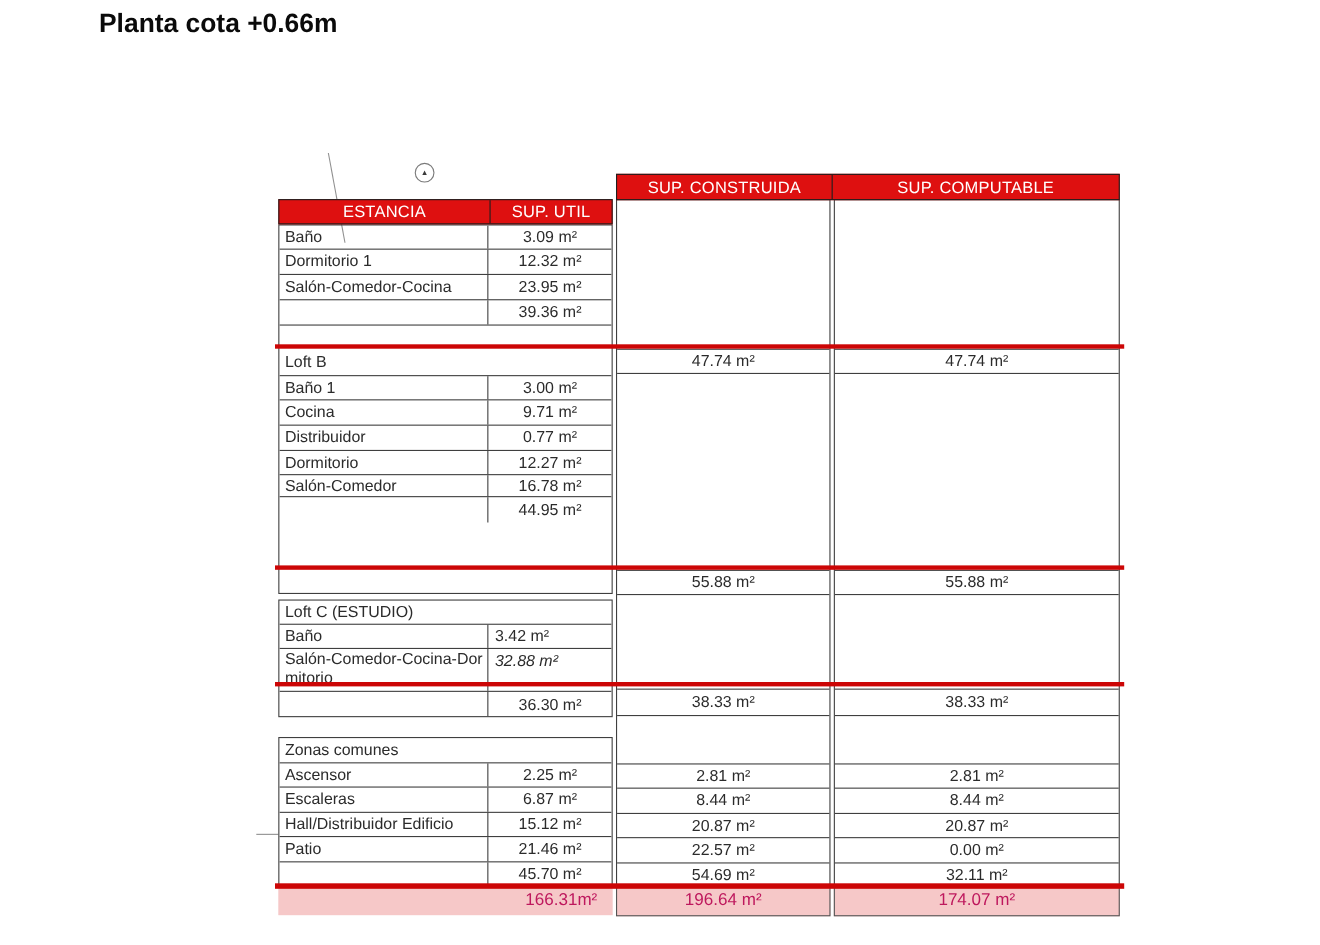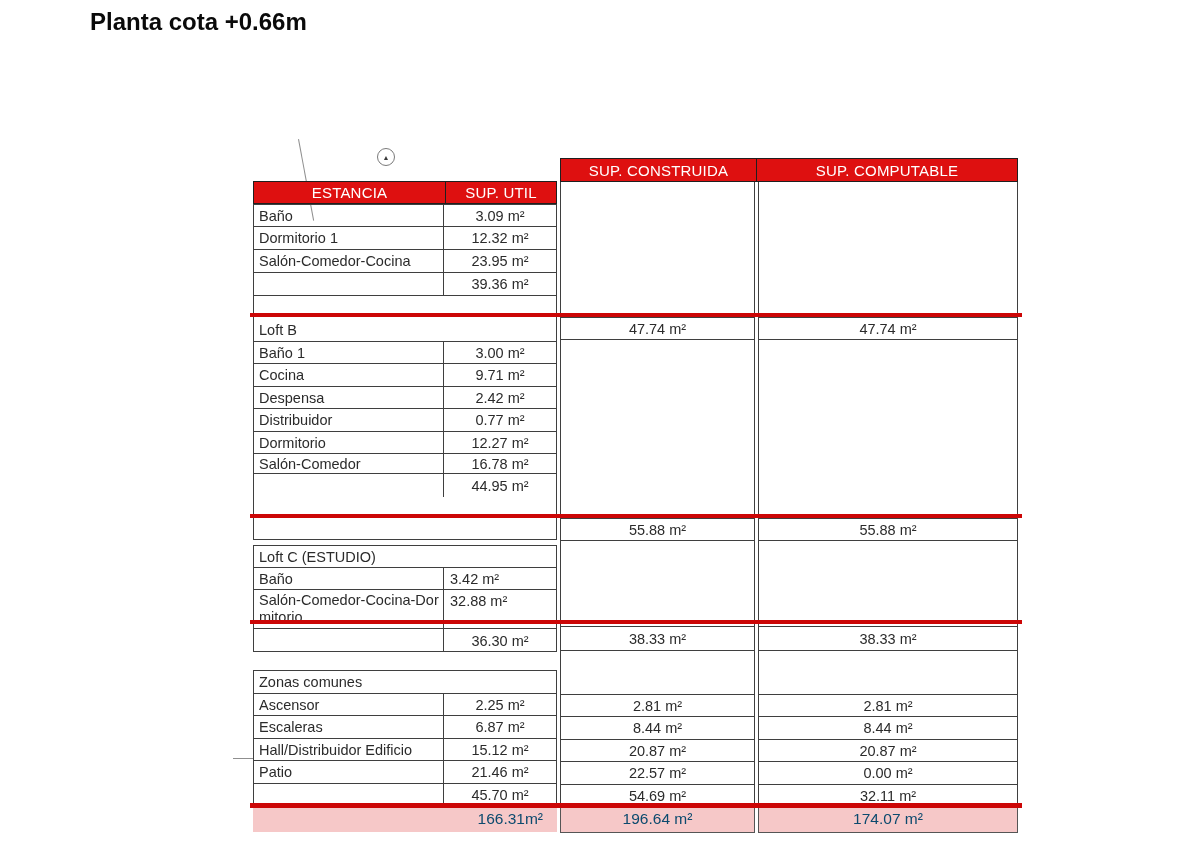--- a/index.html
+++ b/index.html
@@ -24,38 +24,38 @@
 
   
   .tpart{position:absolute;border:1.6px solid #3f3f3f;box-sizing:border-box;overflow:hidden;
          background:transparent;z-index:2;font-size:14.5px;}
   .r{display:flex;border-bottom:1.6px solid #3f3f3f;box-sizing:border-box;}
   .r.last{border-bottom:none;justify-content:space-between;}
   .cn{flex:1;display:flex;align-items:center;padding-left:5px;box-sizing:border-box;}
   .cv{width:113px;border-left:1.6px solid #3f3f3f;display:flex;align-items:center;
       justify-content:center;box-sizing:border-box;}
   .cv.vleft{justify-content:flex-start;padding-left:6px;}
-  .cv.vtop{align-items:flex-start;padding-top:3px;}
+  .cv.vtop{align-items:flex-start;padding-top:3px;font-style:italic;}
   .cn.wrap{word-break:break-all;line-height:17px;align-items:flex-start;padding-top:2px;padding-right:2px;}
   .srow{display:flex;align-items:flex-end;padding:0 0 3px 5px;border-bottom:1.6px solid #3f3f3f;
         box-sizing:border-box;}
   .srow.short{align-items:center;padding-bottom:0;}
 
   
   .vbox{position:absolute;border:1.6px solid #3f3f3f;box-sizing:border-box;z-index:2;font-size:14.5px;}
   .vcell{position:absolute;left:0;right:0;display:flex;align-items:center;justify-content:center;
          border-top:1.6px solid #3f3f3f;box-sizing:border-box;}
   .vcell.bb{border-bottom:1.6px solid #3f3f3f;}
 
   
   .redline{position:absolute;left:250px;width:772px;height:4px;background:var(--line_red);z-index:6;}
 
   
   .pcell{position:absolute;background:var(--pink);box-sizing:border-box;display:flex;align-items:center;
-         z-index:4;font-size:15.5px;color:#0c4a6e;}
+         z-index:4;font-size:15.5px;color:#be185d;}
   .pcell.bordered{border:1.7px solid #555;justify-content:center;}
   .pcell.rt{justify-content:flex-end;padding-right:14px;}
 </style>
 </head>
 <body>
 
 <div class="canvas">
 
   <div class="title">Planta cota +0.66m</div>
 
@@ -94,24 +94,20 @@
     <div class="srow" style="height:46px">
       <span>Loft B</span>
     </div>
     <div class="r" style="height:22px">
       <div class="cn">Baño 1</div>
       <div class="cv">3.00 m²</div>
     </div>
     <div class="r" style="height:23px">
       <div class="cn">Cocina</div>
       <div class="cv">9.71 m²</div>
-    </div>
-    <div class="r" style="height:22px">
-      <div class="cn">Despensa</div>
-      <div class="cv">2.42 m²</div>
     </div>
     <div class="r" style="height:23px">
       <div class="cn">Distribuidor</div>
       <div class="cv">0.77 m²</div>
     </div>
     <div class="r" style="height:22px">
       <div class="cn">Dormitorio</div>
       <div class="cv">12.27 m²</div>
     </div>
     <div class="r" style="height:20px">

